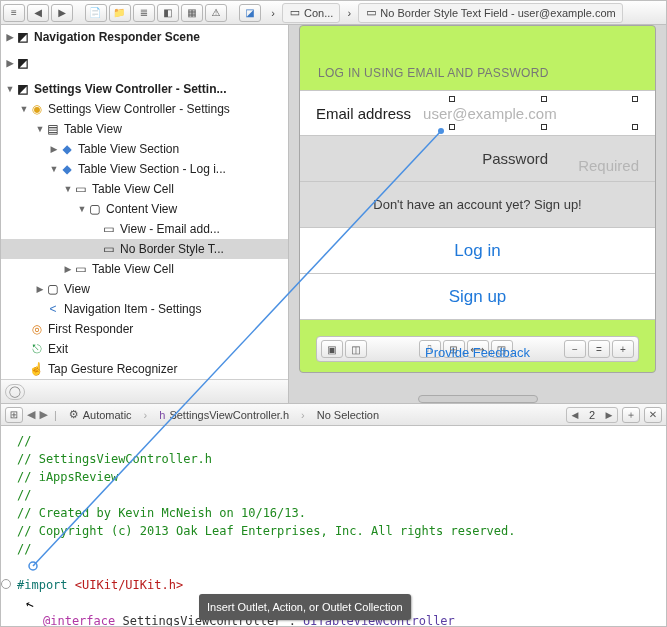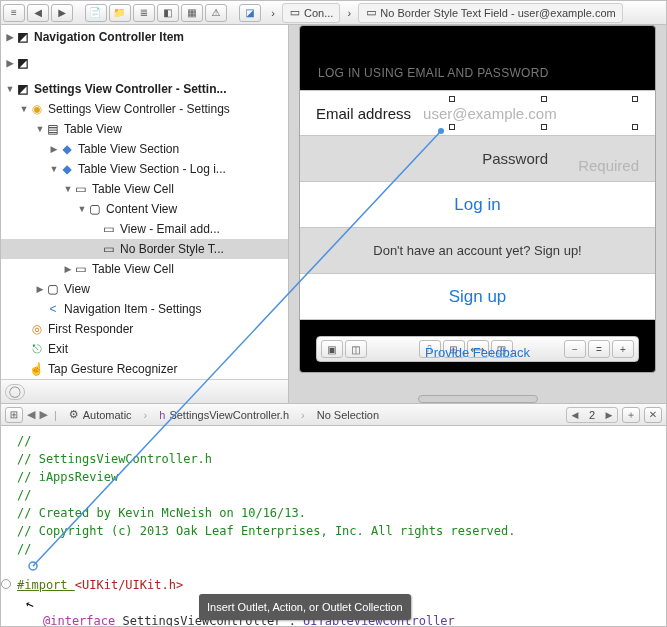--- a/index.html
+++ b/index.html
@@ -23,21 +23,21 @@
   .row { display: flex; align-items: center; height: 20px; font-size: 12px; color: #222; white-space: nowrap; overflow: hidden; text-overflow: ellipsis; }
   .row .arr { width: 10px; text-align: center; color: #6c6c6c; font-size: 9px; }
   .row .ic { width: 16px; height: 16px; display: flex; align-items: center; justify-content: center; margin-right: 3px; }
   .pad0{padding-left:4px}.pad1{padding-left:18px}.pad2{padding-left:34px}.pad3{padding-left:48px}.pad4{padding-left:62px}.pad5{padding-left:76px}.pad6{padding-left:90px}
   .bold { font-weight: 700; }
   .row.sel { background: #d6d6d6; }
   .nav-foot { height: 24px; border-top: 1px solid #cfcfcf; display: flex; align-items: center; padding: 0 4px; background: linear-gradient(#fafafa,#e7e7e7); }
   .nav-foot .filter { width: 20px; height: 16px; border: 1px solid #c0c0c0; border-radius: 8px; display:flex;align-items:center;justify-content:center;color:#888; }
 
   
-  .phone-area { position: absolute; left: 10px; right: 10px; top: 0; bottom: 30px; background: #000000; border: 1px solid #a6a6a6; border-radius: 4px; }
+  .phone-area { position: absolute; left: 10px; right: 10px; top: 0; bottom: 30px; background: #bef264; border: 1px solid #a6a6a6; border-radius: 4px; }
   .section-head { font-size: 12px; color: #777; padding: 40px 18px 10px; letter-spacing: .3px; }
   .cell { background: #fff; border-top: 1px solid #c7c7c7; border-bottom: 1px solid #c7c7c7; height: 46px; display: flex; align-items: center; padding: 0 16px; font-size: 15px; color: #222; position:relative; }
   .cell + .cell { border-top: none; }
   .cell .ph { color: #b5b5b5; margin-left: 12px; }
   .cell.gray { background: #dcdcdc; justify-content: center; color: #3a3a3a; }
   .cell.center { justify-content: center; color: #1f78d9; font-size: 17px; }
   .cell.small { font-size: 13px; }
   .sel-handles { position:absolute; inset:0; pointer-events:none; }
   .hbox { position:absolute; width:6px; height:6px; background:#fff; border:1px solid #333; }
   .hbox.tl{left:-3px;top:-3px}.hbox.tc{left:50%;top:-3px;margin-left:-3px}.hbox.tr{right:-3px;top:-3px}
@@ -58,21 +58,21 @@
   .ed-bar .seg { display:flex; align-items:center; gap:4px; padding:0 6px; height:18px; }
   .ed-bar .sep { color:#aaa; padding:0 2px; }
   .ed-bar .right { margin-left:auto; display:flex; align-items:center; gap:4px; }
   .step { border:1px solid #bfbfbf; height:16px; display:flex;align-items:center;border-radius:3px; }
   .step .sb { width:16px;text-align:center;color:#666;font-size:9px; }
   .step .num { padding:0 6px; }
 
   
   .code { flex: 1; font-family: Menlo,Monaco,Consolas,monospace; font-size: 12px; color:#333; padding: 6px 0 0 16px; line-height: 18px; position: relative; overflow:hidden; }
   .code .cm { color: #1f8a1f; }
-  .code .pp { color: #4d7c0f; text-decoration: underline; }
+  .code .pp { color: #0f766e; }
   .code .inc { color: #b91c1c; }
   .code .kw { color: #b138a5; padding-left: 26px; }
   .code .cls { color: #5b3fa3; }
   .gutter-bullet { position:absolute; left:0px; top:153px; width:10px; height:10px; border-radius:50%; border:1px solid #9e9e9e; background:#fff; }
   .tooltip { position:absolute; left:198px; top:168px; background:#595959; color:#fff; padding:4px 8px; border-radius:3px; font-family:"Helvetica Neue",Arial; font-size:11px; box-shadow:1px 1px 2px rgba(0,0,0,.3); }
 
   
   svg.overlay { position:absolute; left:0; top:0; pointer-events:none; }
   .cursor { position:absolute; left:24px; top:168px; font-size:14px; color:#000; transform:rotate(-20deg); }
 </style>
@@ -108,21 +108,21 @@
     </div>
   </div>
 
   <div class="cols">
 
     <div class="nav">
       <div class="tree">
         <div class="row pad0 bold">
             <span class="arr">▶</span>
             <span class="ic">◩</span>
-            <span>Navigation Controller Item</span>
+            <span>Navigation Responder Scene</span>
           </div>
         <div style="height:6px"></div>
         <div class="row pad0 bold">
             <span class="arr">▶</span>
             <span class="ic">◩</span>
           </div>
         <div style="height:6px"></div>
         <div class="row pad0 bold">
             <span class="arr">▼</span>
             <span class="ic">◩</span>
@@ -218,25 +218,25 @@
               <div class="hbox bl"></div>
                 <div class="hbox bc"></div>
                 <div class="hbox br"></div>
             </div>
           </div>
         </div>
         <div class="cell gray" style="justify-content:flex-end;">
           <span>Password</span>
           <span class="ph" style="margin-left:30px;margin-top:14px;">Required</span>
         </div>
+        <div class="cell gray small">
+            <span>Don't have an account yet? Sign up!</span>
+          </div>
         <div class="cell center">
             <span>Log in</span>
-          </div>
-        <div class="cell gray small">
-            <span>Don't have an account yet? Sign up!</span>
           </div>
         <div class="cell center">
             <span>Sign up</span>
           </div>
 
         <div class="canvas-toolbar">
           <div class="grp">
               <div class="b">▣</div>
               <div class="b">◫</div>
             </div>

